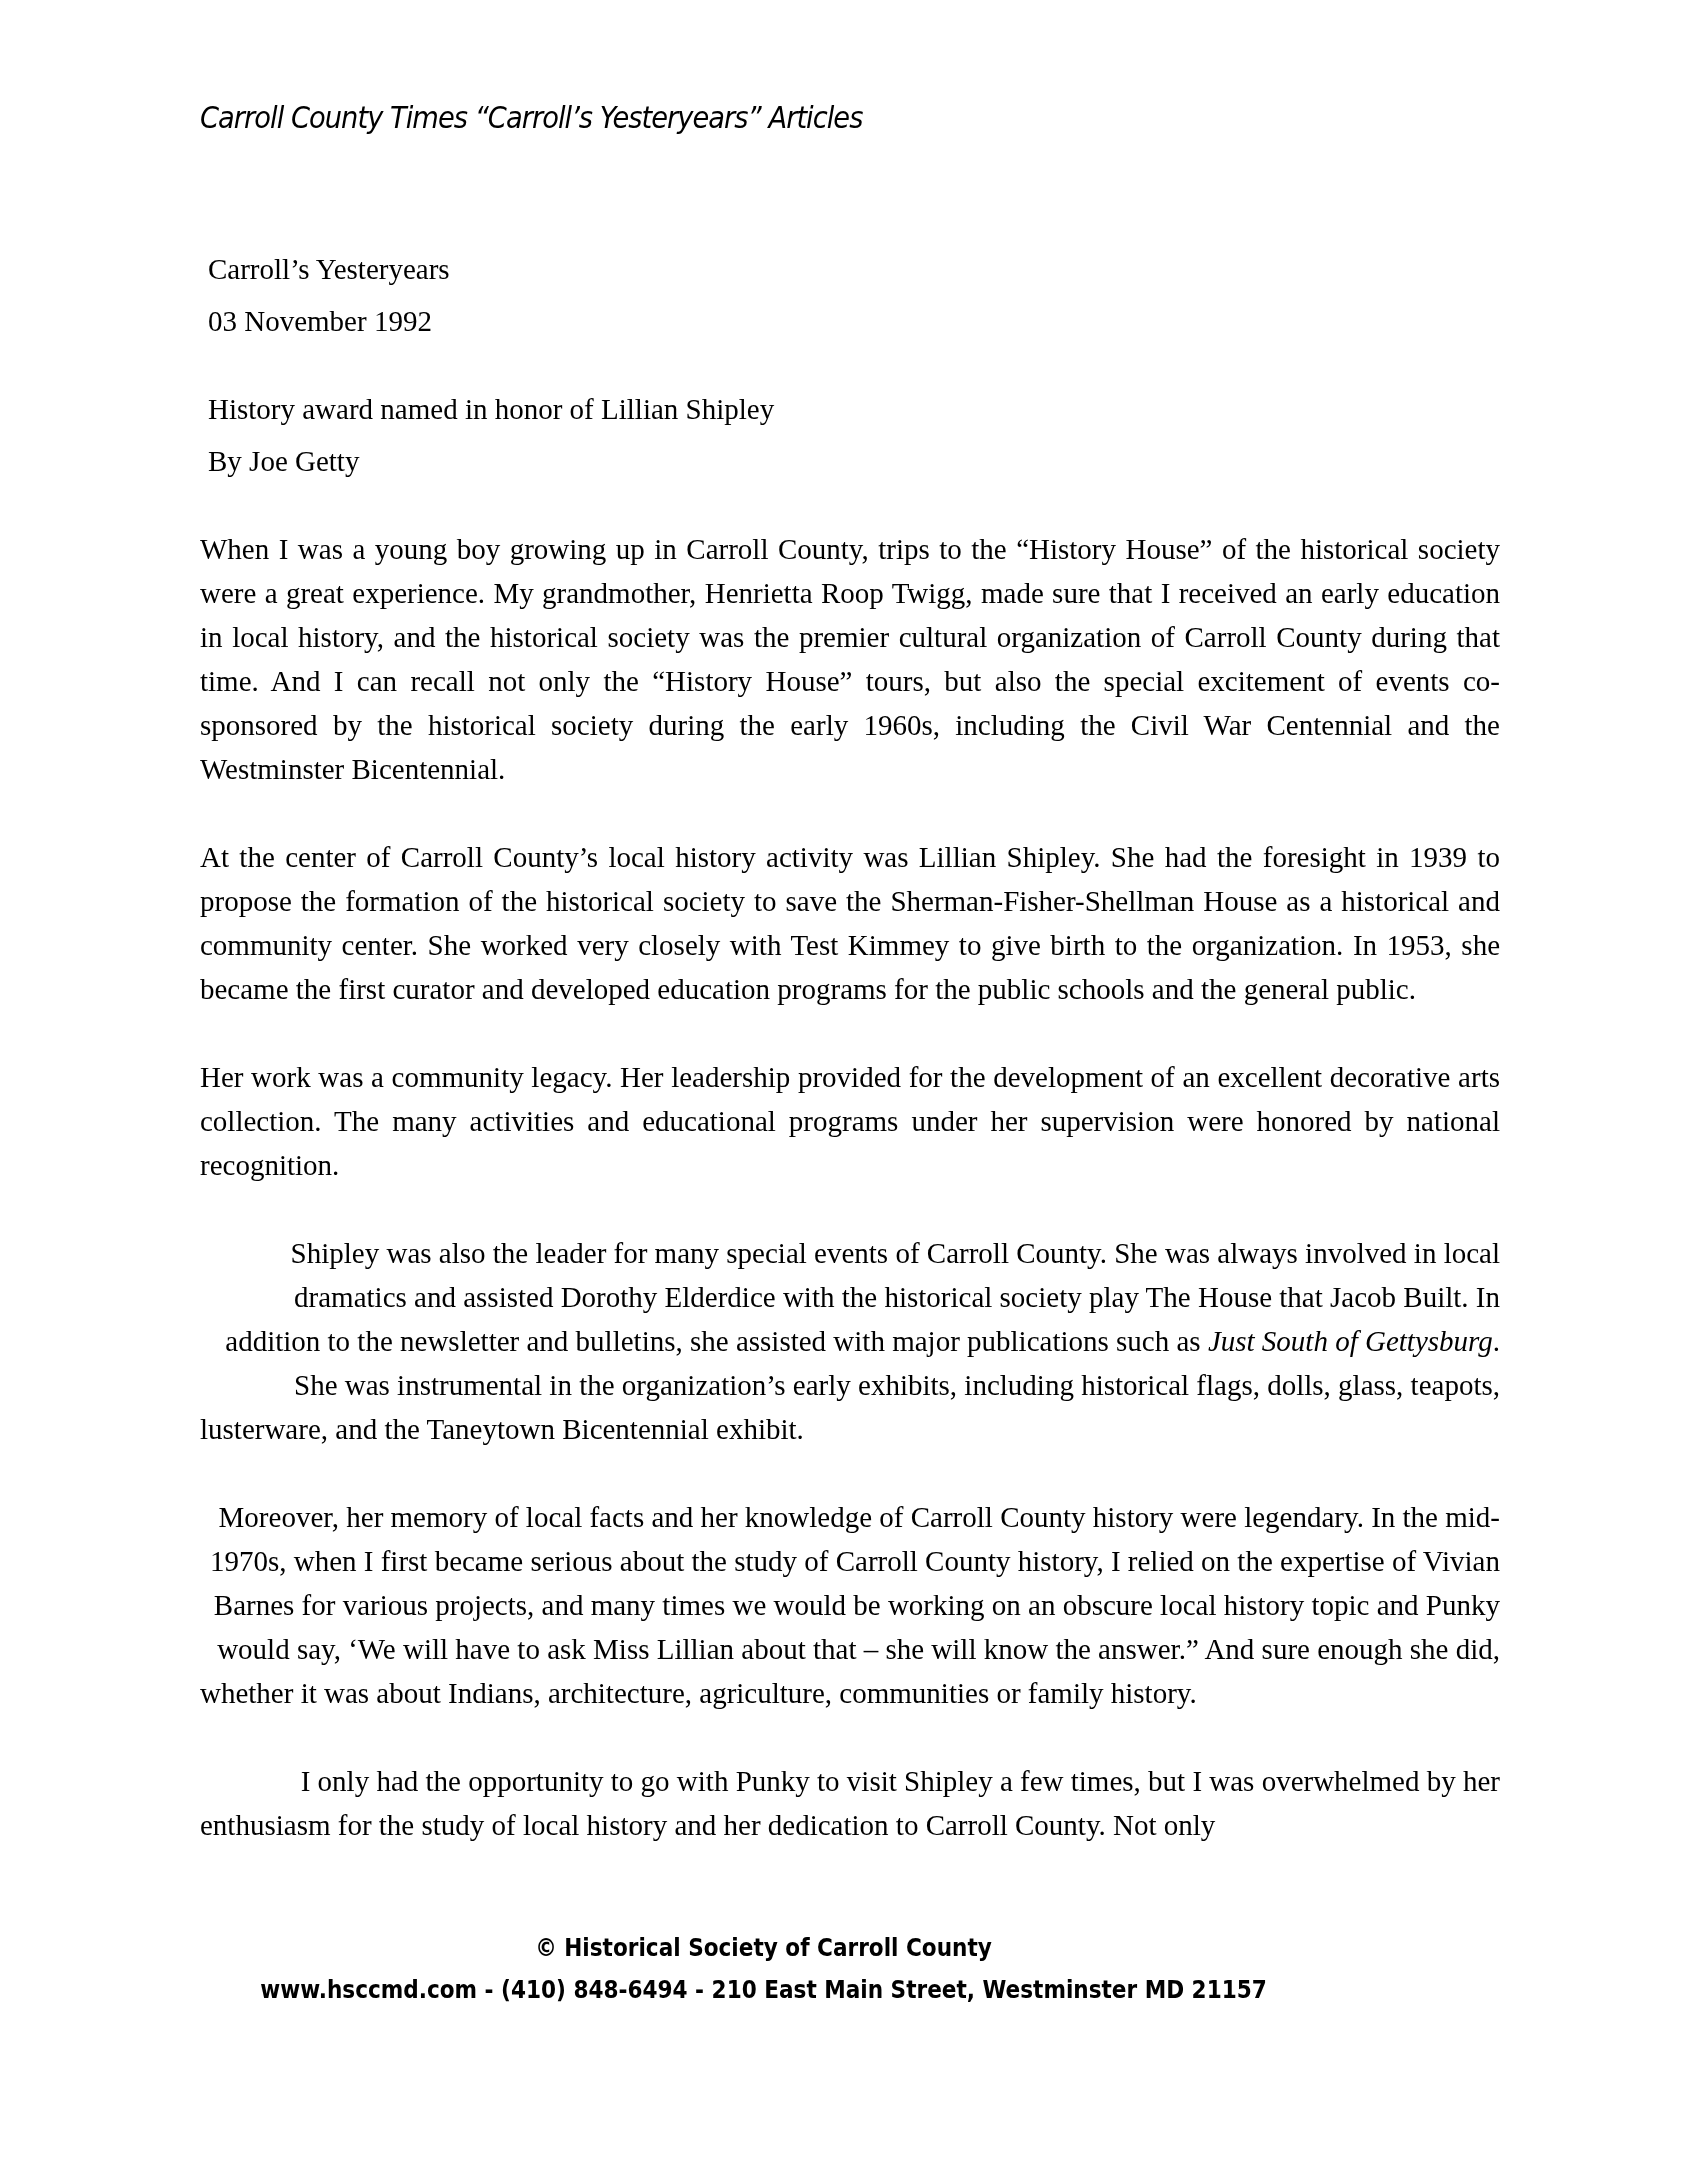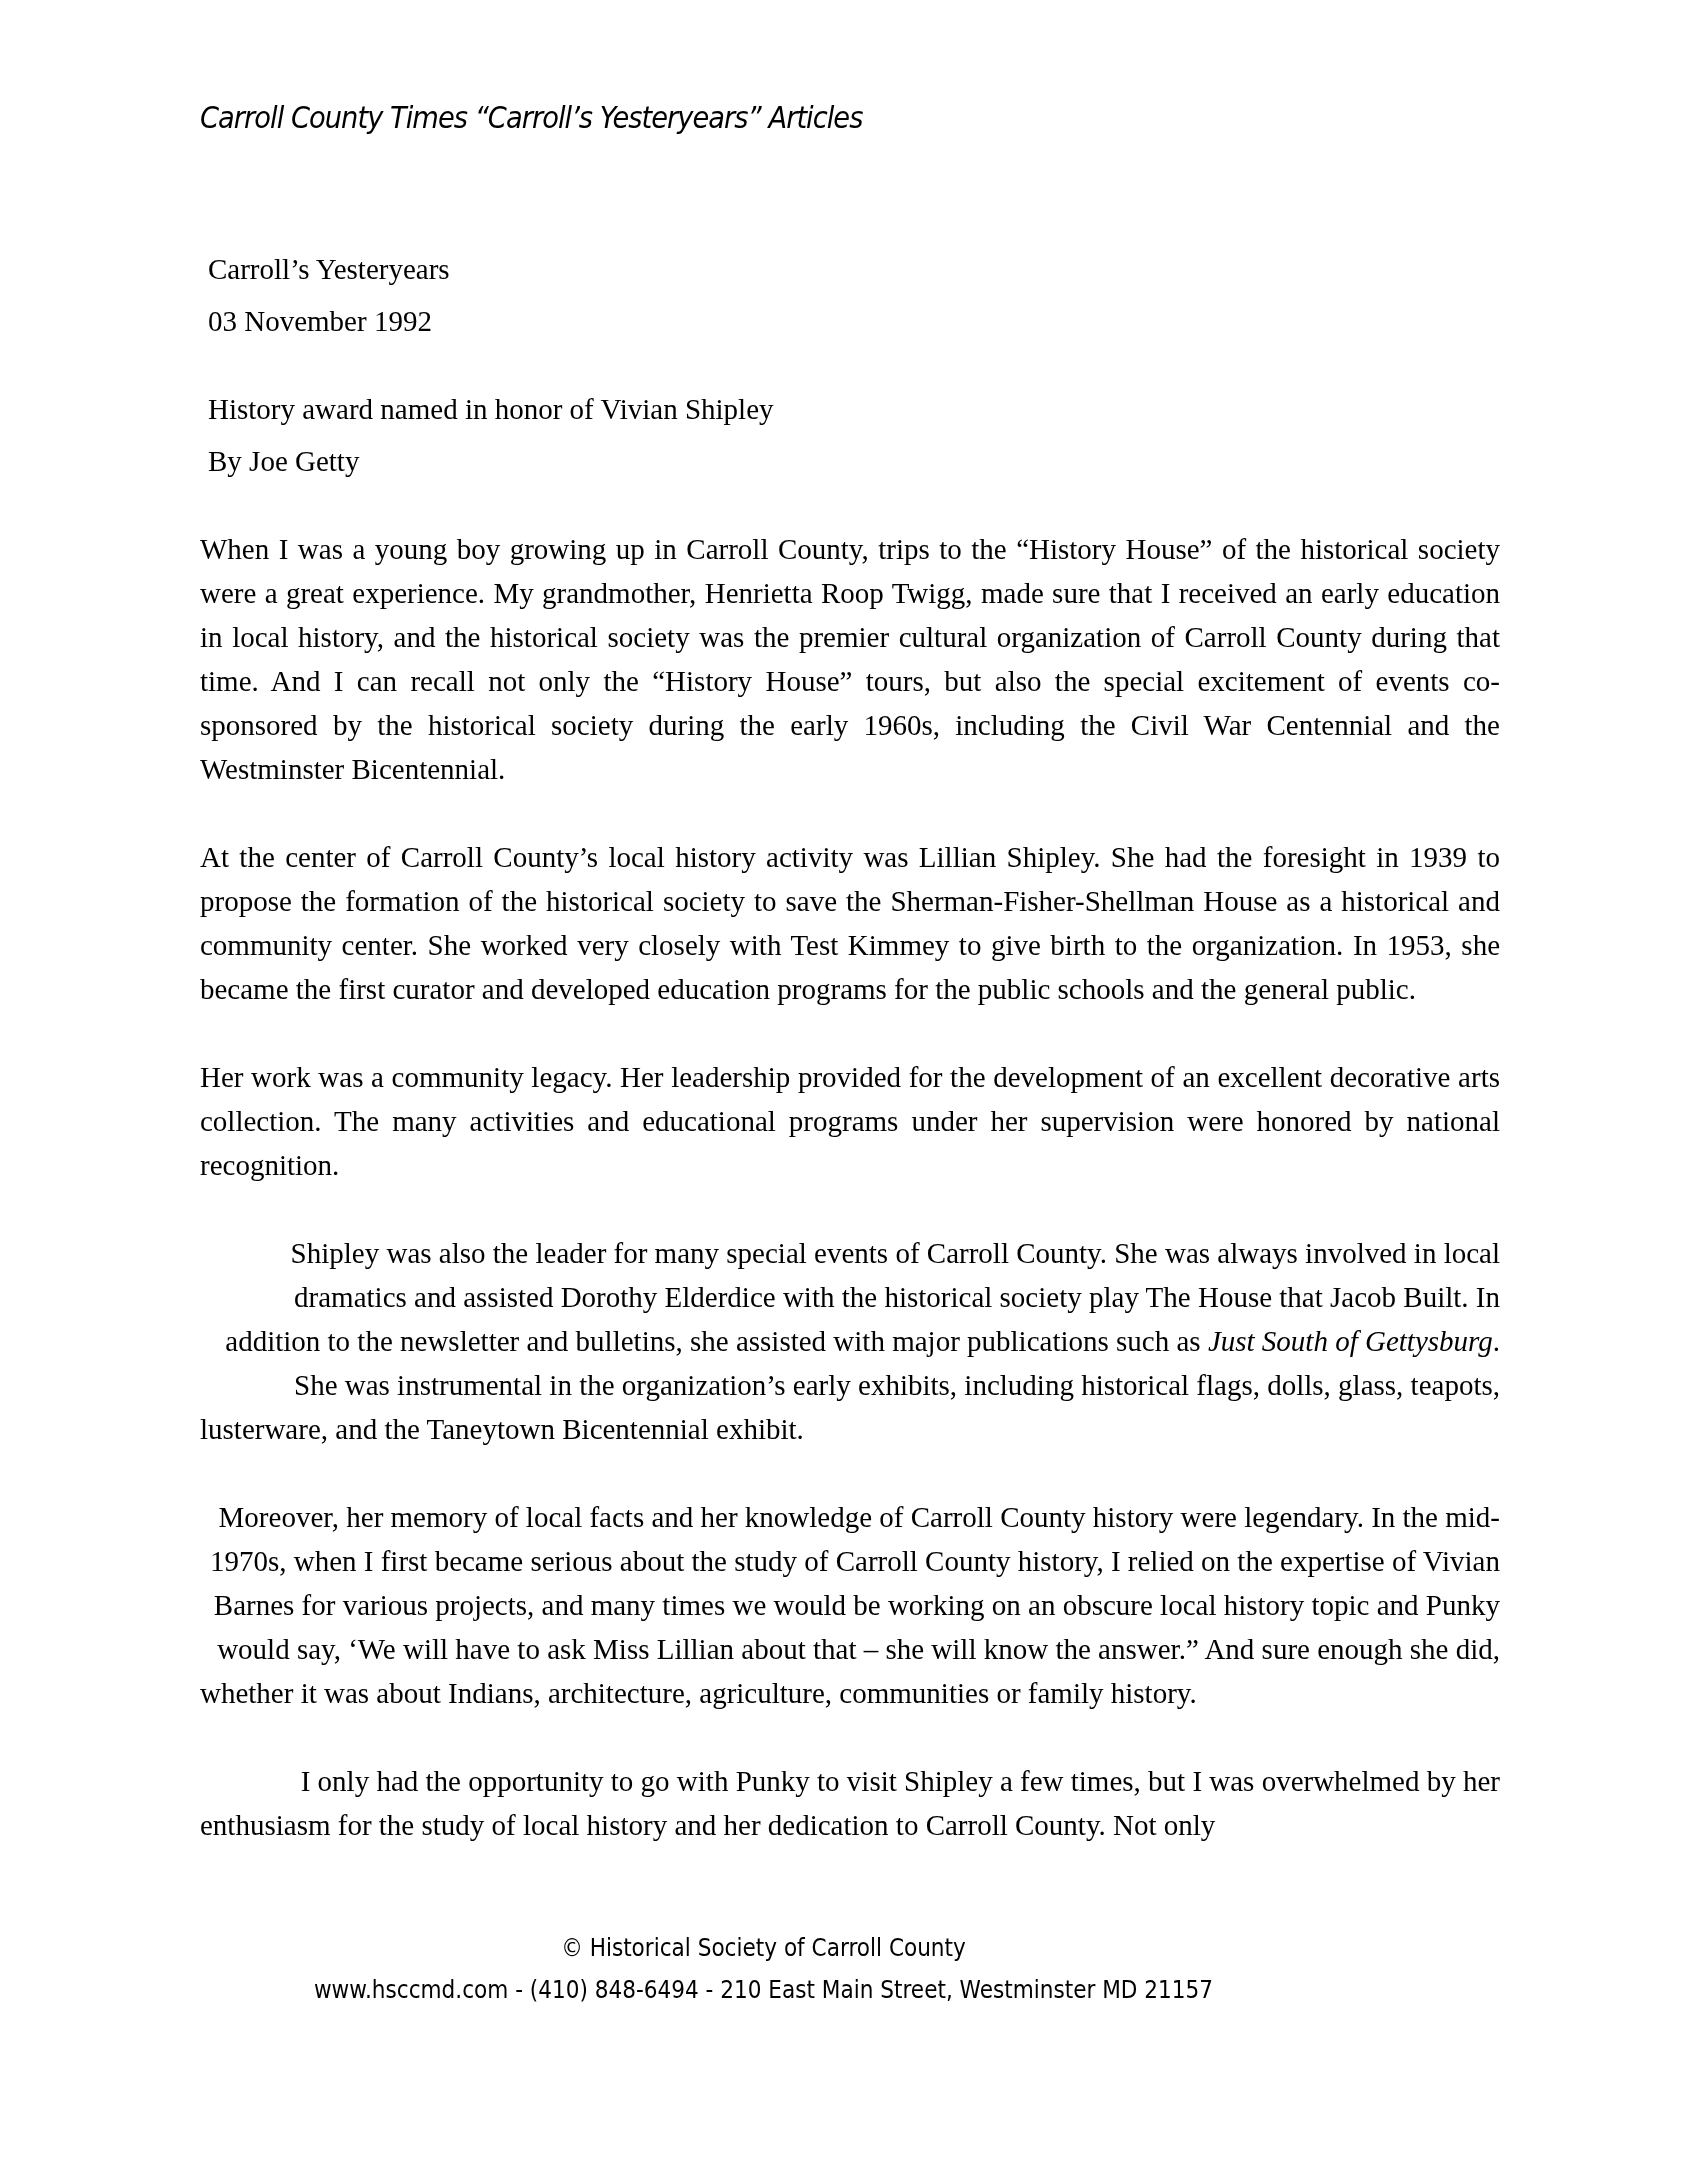--- a/index.html
+++ b/index.html
@@ -56,41 +56,42 @@
     }
     .footer {
       position: absolute;
       left: 0;
       width: 1527px;
       top: 1927px;
       text-align: center;
       font-family: "DejaVu Sans", "Liberation Sans", sans-serif;
       font-size: 24px;
       line-height: 42px;
+      font-weight: bold;
     }
     .footer-line {
       display: block;
       white-space: nowrap;
       transform: scaleX(0.9);
     }
   </style>
 </head>
 <body>
 
 <div class="page-header">
   <span>Carroll County Times “Carroll’s Yesteryears” Articles</span>
 </div>
 
 <div class="article">
   <div class="meta-block">
     <p class="meta-line">Carroll’s Yesteryears</p>
     <p class="meta-line">03 November 1992</p>
   </div>
   <div class="meta-block">
-    <p class="meta-line">History award named in honor of Vivian Shipley</p>
+    <p class="meta-line">History award named in honor of Lillian Shipley</p>
     <p class="meta-line">By Joe Getty</p>
   </div>
 
   <p class="para">When I was a young boy growing up in Carroll County, trips to the “History House” of the historical society were a great experience. My grandmother, Henrietta Roop Twigg, made sure that I received an early education in local history, and the historical society was the premier cultural organization of Carroll County during that time. And I can recall not only the “History House” tours, but also the special excitement of events co-sponsored by the historical society during the early 1960s, including the Civil War Centennial and the Westminster Bicentennial.</p>
   <p class="para">At the center of Carroll County’s local history activity was Lillian Shipley. She had the foresight in 1939 to propose the formation of the historical society to save the Sherman-Fisher-Shellman House as a historical and community center. She worked very closely with Test Kimmey to give birth to the organization. In 1953, she became the first curator and developed education programs for the public schools and the general public.</p>
   <p class="para">Her work was a community legacy. Her leadership provided for the development of an excellent decorative arts collection. The many activities and educational programs under her supervision were honored by national recognition.</p>
   <p class="para ragged"><span>Shipley was also the leader for many special events of Carroll County. She was always involved in local dramatics and assisted Dorothy Elderdice with the historical society play The House that Jacob Built. In addition to the newsletter and bulletins, she assisted with major publications such as </span><span class="ital">Just South of Gettysburg</span><span>. She was instrumental in the organization’s early exhibits, including historical flags, dolls, glass, teapots, lusterware, and the Taneytown Bicentennial exhibit.</span></p>
   <p class="para ragged">Moreover, her memory of local facts and her knowledge of Carroll County history were legendary. In the mid-1970s, when I first became serious about the study of Carroll County history, I relied on the expertise of Vivian Barnes for various projects, and many times we would be working on an obscure local history topic and Punky would say, ‘We will have to ask Miss Lillian about that – she will know the answer.” And sure enough she did, whether it was about Indians, architecture, agriculture, communities or family history.</p>
   <p class="para ragged">I only had the opportunity to go with Punky to visit Shipley a few times, but I was overwhelmed by her enthusiasm for the study of local history and her dedication to Carroll County. Not only</p>
 </div>

